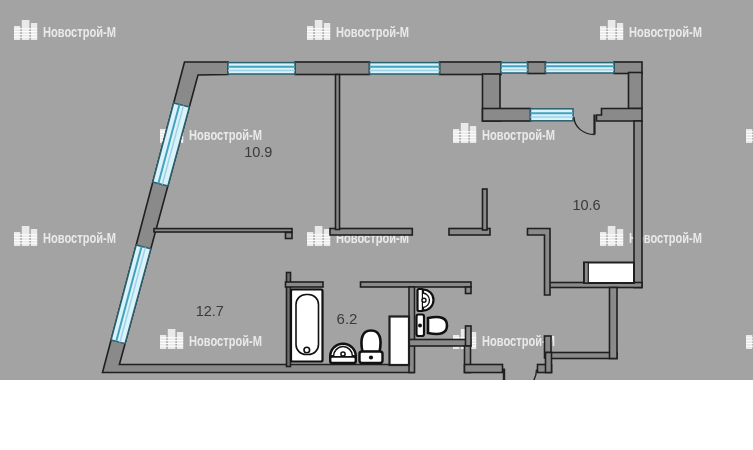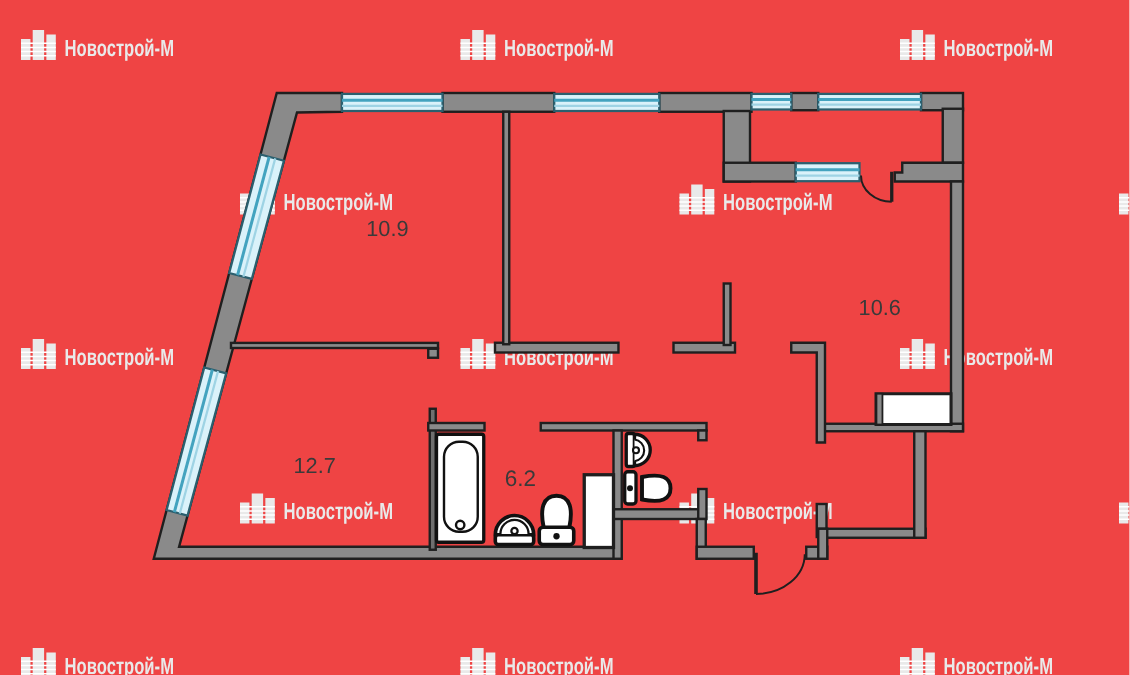--- a/index.html
+++ b/index.html
@@ -1,16 +1,16 @@
 <!DOCTYPE html>
 <html><head>
 <meta charset="utf-8">
 <style>
   html,body{margin:0;padding:0;background:#ffffff;}
-  #canvas{position:relative;width:753px;height:450px;background:#ef4444;overflow:hidden;
+  #canvas{position:relative;width:753px;height:380px;background:#a3a3a3;overflow:hidden;
     font-family:"Liberation Sans", sans-serif;}
   svg{position:absolute;left:0;top:0;}
 </style>
 </head>
 <body>
 <div id="canvas">
 <svg width="753" height="450" viewBox="0 0 753 450">
 <defs>
   <g id="wm">
     <g fill="#e9e9e9">

